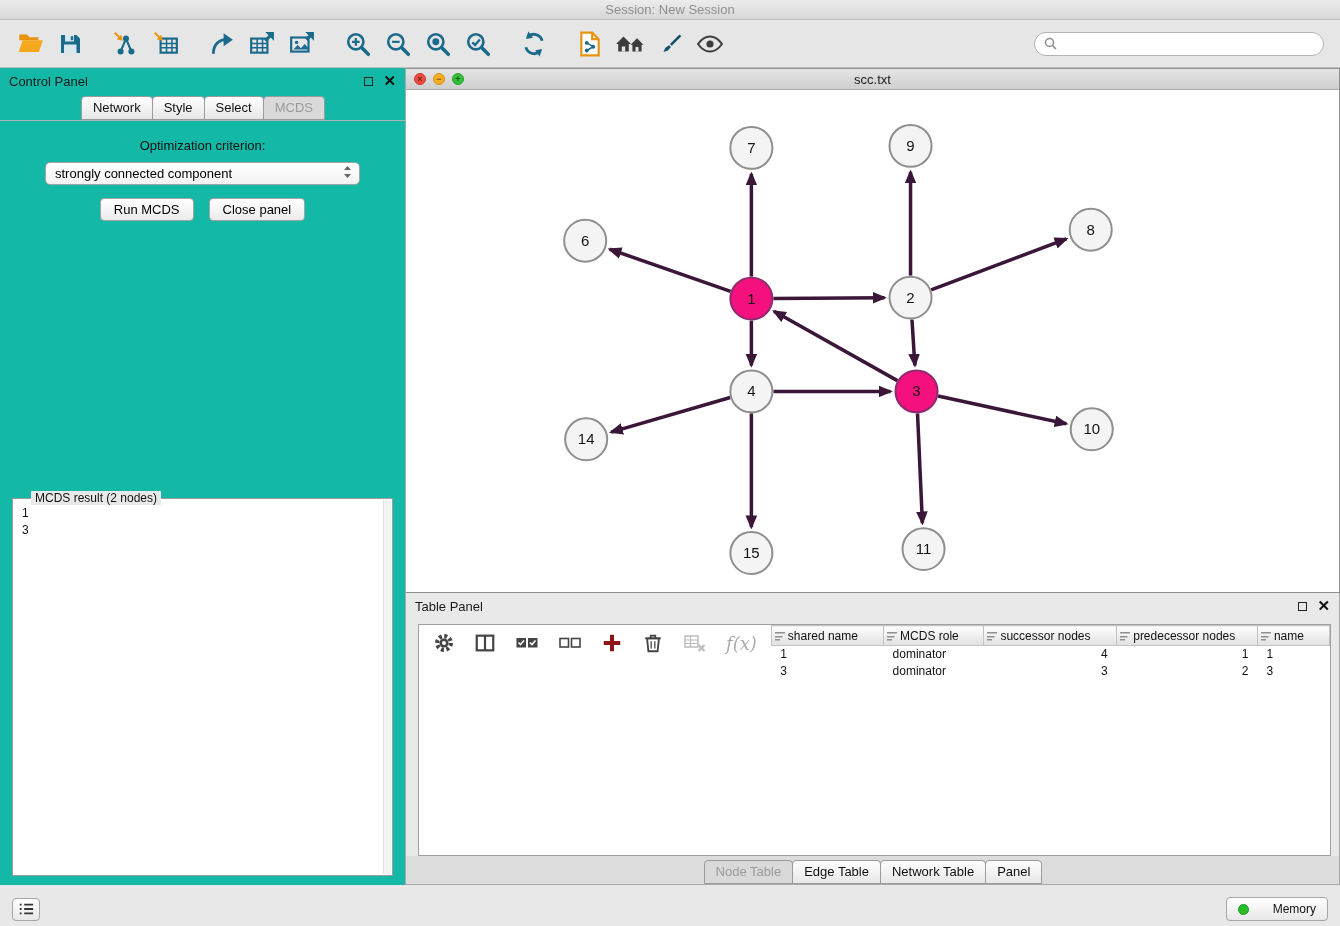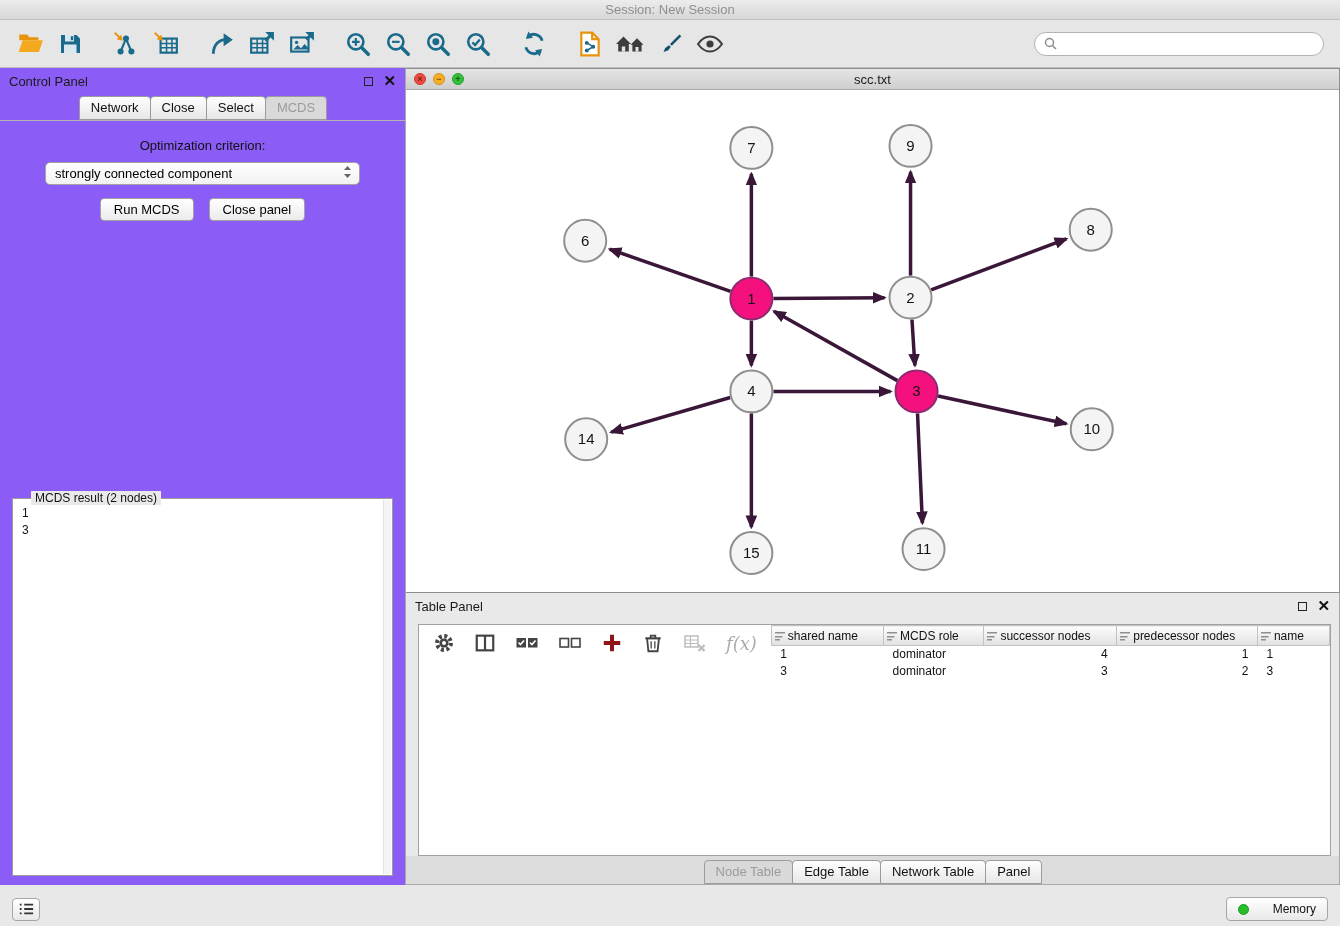--- a/index.html
+++ b/index.html
@@ -19,21 +19,21 @@
     justify-content:center;cursor:pointer;flex:none;}
   .tb-gap{width:16px;flex:none;}
   .toolbar-spacer{flex:1;}
   .searchbox{width:290px;height:24px;border:1px solid #b3b3b3;border-radius:12px;background:#fff;
     display:flex;align-items:center;padding:0 9px;margin-right:6px;flex:none;}
   .searchbox input{border:none;outline:none;flex:1;font-size:12px;background:transparent;margin-left:5px;
     font-family:inherit;}
 
   
   .main{flex:1;display:flex;min-height:0;padding-bottom:7px;}
-  .control-panel{width:406px;flex:none;display:flex;flex-direction:column;background:#8b5cf6;
+  .control-panel{width:406px;flex:none;display:flex;flex-direction:column;background:#14b8a6;
     border-right:1px solid #a8a8a8;min-height:0;}
   .right-col{flex:1;display:flex;flex-direction:column;min-width:0;min-height:0;}
 
   
   .panel-header{height:26px;display:flex;align-items:center;padding:0 9px;font-size:13px;color:#1a1a1a;flex:none;}
   .ph-icons{margin-left:auto;display:flex;gap:10px;align-items:center;}
   .ph-float{width:9px;height:9px;border:1.5px solid #222;display:inline-block;cursor:pointer;}
   .ph-close{font-size:15px;font-weight:bold;color:#111;line-height:12px;cursor:pointer;}
 
   
@@ -255,21 +255,21 @@
     <div class="control-panel">
       <div class="panel-header">
         <span>Control Panel</span>
         <span class="ph-icons">
           <span class="ph-float"></span>
           <span class="ph-close">✕</span>
         </span>
       </div>
       <div class="tabstrip">
         <div class="tab">Network</div>
-        <div class="tab">Close</div>
+        <div class="tab">Style</div>
         <div class="tab">Select</div>
         <div class="tab selected">MCDS</div>
       </div>
       <div class="cp-body">
         <div class="opt-label">Optimization criterion:</div>
         <div class="cp-select">
           <span>strongly connected component</span>
           <span class="sel-arrows">
             <svg width="11" height="14" viewBox="0 0 11 14">
                 <path d="M2 5l3.5-4L9 5z" fill="#666"></path>

